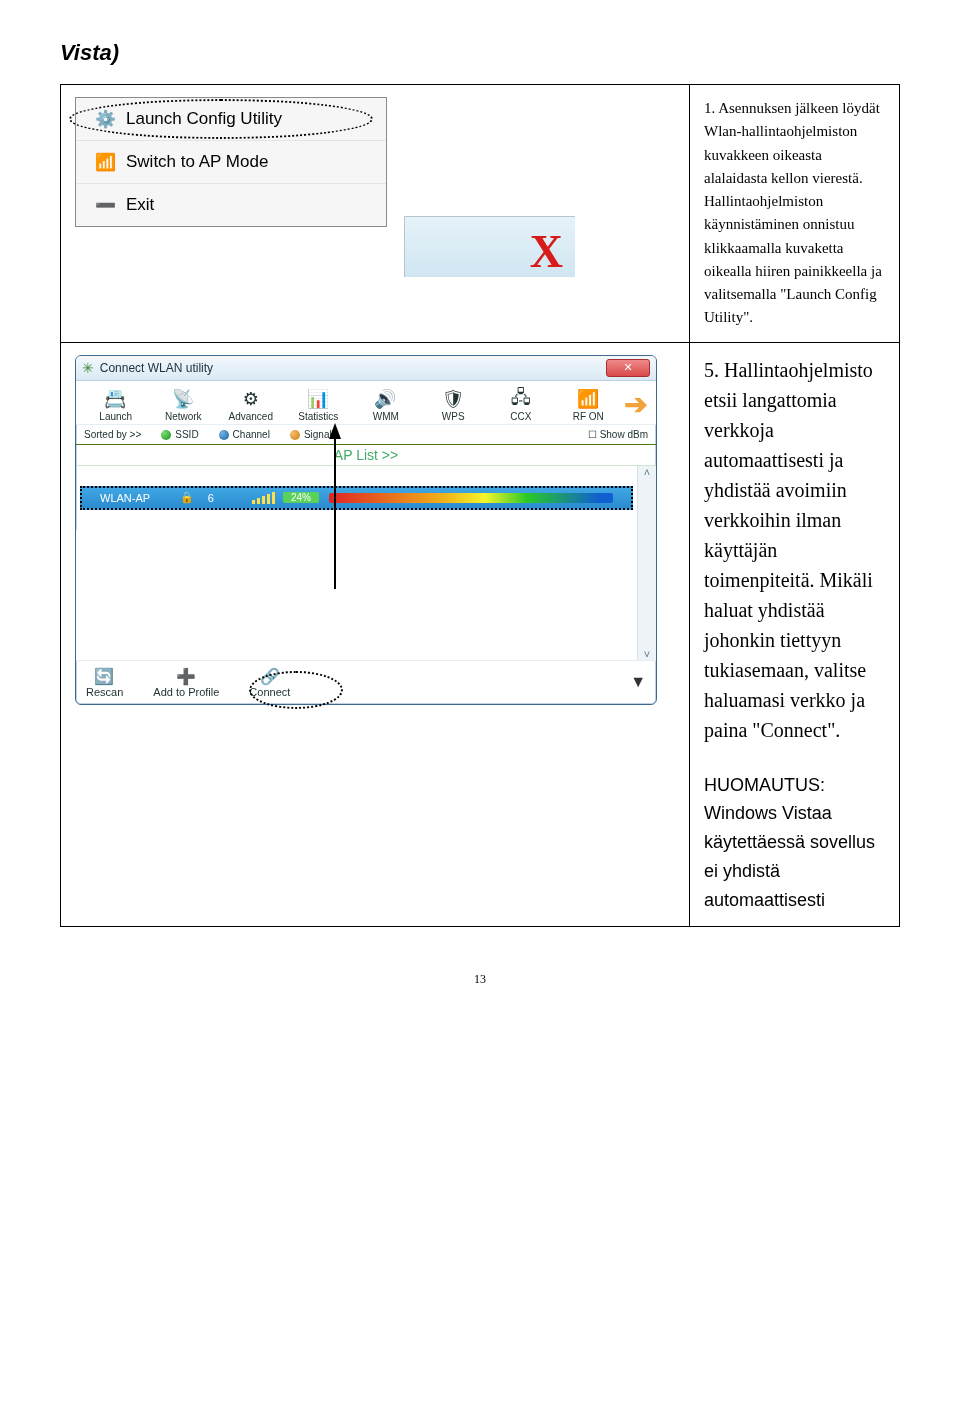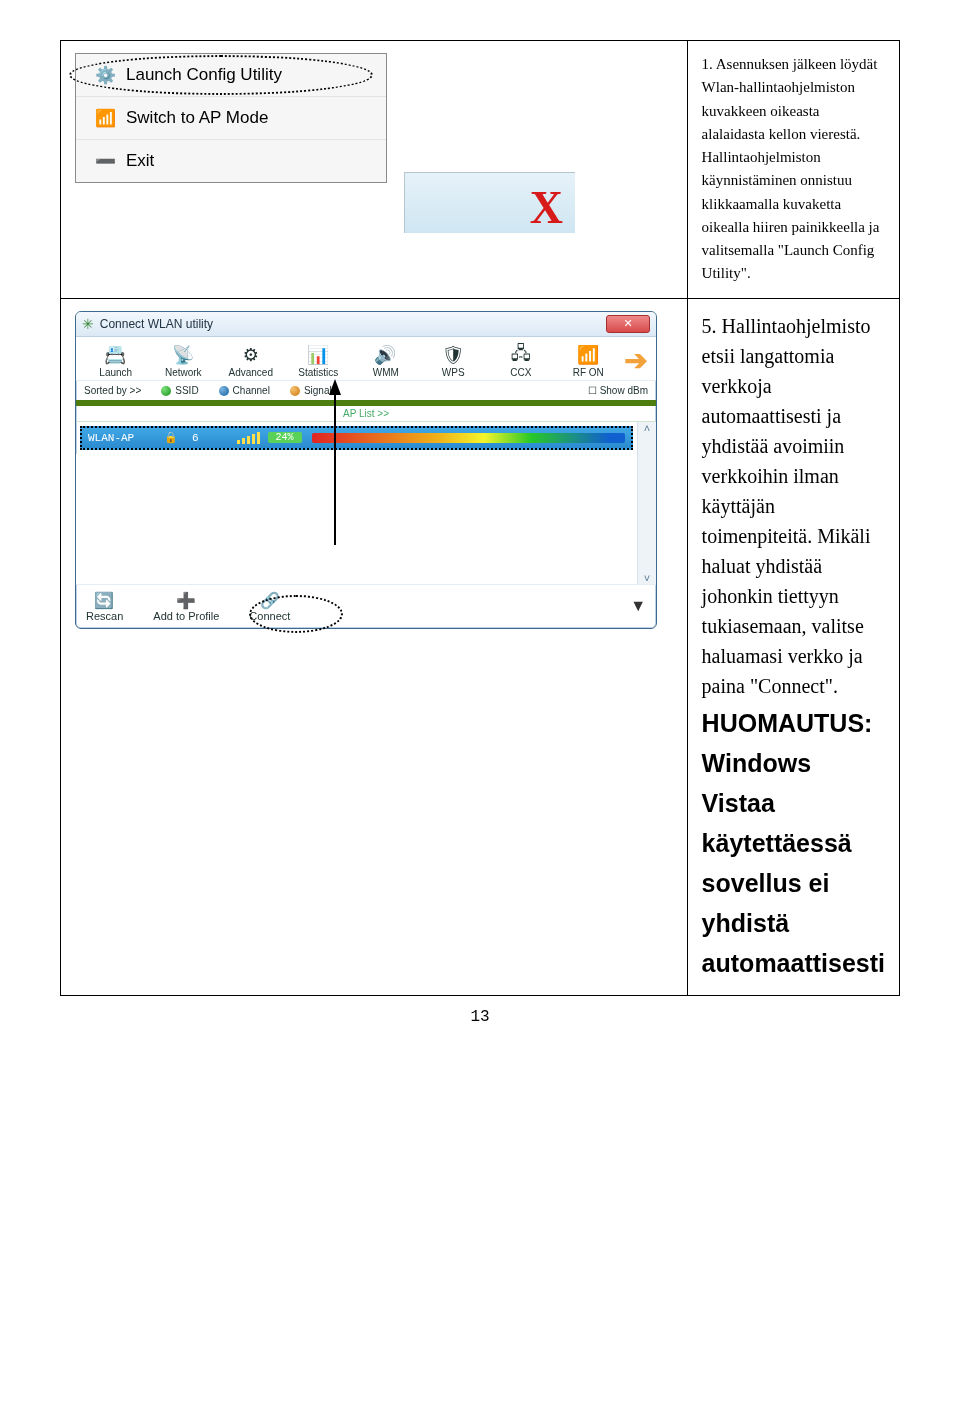--- a/index.html
+++ b/index.html
@@ -46,30 +46,30 @@
   }
   .col-left-img2 {
     width: 600px;
   }
   .col-right-2 {
     font-size: 20px;
     line-height: 1.5;
   }
   .note {
     font-family: Arial, sans-serif;
-    font-weight: bold;
-    font-size: 25px;
+    font-weight: normal;
+    font-size: 18px;
     line-height: 1.6;
-    margin-top: 2px;
+    margin-top: 26px;
   }
   .pagenum {
     text-align: center;
-    font-size: 16px;
-    margin-top: 12px;
-    font-family: Liberation Mono, monospace;
+    font-size: 12px;
+    margin-top: 45px;
+    font-family: Liberation Serif, serif;
   }
 
   
   .ctxmenu-wrap {
     position: relative;
     width: 500px;
     height: 180px;
     background: #fff;
   }
   .ctxmenu {
@@ -168,39 +168,38 @@
     width: 30px; height: 24px;
     display:flex; justify-content:center; align-items:center;
     font-size: 18px;
   }
   .tb-arrow { color:#f2a23a; font-size:28px; font-weight:bold; }
   .wlan-sortbar {
     display:flex; align-items:center;
     font-size: 10px; color:#233;
     padding: 4px 8px;
     gap: 20px;
-    border-bottom: 6px solid #4d7c0f;
+    border-bottom: 1px solid #4d7c0f;
   }
   .dot { width:10px;height:10px;border-radius:50%;display:inline-block;vertical-align:middle;margin-right:4px;}
   .dot.green{background:radial-gradient(circle at 30% 30%, #7be07b, #159015);}
   .dot.blue{background:radial-gradient(circle at 30% 30%, #7bb5e0, #1560a0);}
   .dot.orange{background:radial-gradient(circle at 30% 30%, #f3c06b, #d07a10);}
-  .wlan-aplist-label { text-align:center; font-size:10px; color:#4a6; border-bottom:1px solid #cfe3d1; padding:2px 0;}
+  .wlan-aplist-label { text-align:center; font-size:14px; color:#4a6; border-bottom:1px solid #cfe3d1; padding:2px 0;}
   .wlan-body { position:relative; display:flex; }
   .wlan-rows { flex:1; }
   .wlan-row {
     display:flex; align-items:center;
     height: 20px;
     background: linear-gradient(#3fa7e4,#2b8bcf);
     color:#fff;
     font-size:11px;
-    padding: 0 6px;
+    padding: 0 18px;
     border: 2px dotted #000;
-    margin: 4px 4px;
-    font-family: Liberation Mono, monospace;
+    margin: 20px 4px;
   }
   .wlan-row .seg { margin-right: 30px; }
   .sigbar {
     display:inline-flex; align-items:flex-end; gap:2px; margin: 0 8px;
   }
   .sigbar span { width:3px; background:#ffe04a;}
   .sigbar span:nth-child(1){height:4px} .sigbar span:nth-child(2){height:6px}
   .sigbar span:nth-child(3){height:8px} .sigbar span:nth-child(4){height:10px}
   .sigbar span:nth-child(5){height:12px}
   .pctbox {
@@ -243,20 +242,21 @@
     left: 230px; top: 54px;
     width: 60px; height: 196px;
     pointer-events:none;
   }
 </style>
 </head>
 <body>
 
 <div class="page">
 
+  <div class="subtitle-line">Vista)</div>
 
   <table class="outer">
 
     <tbody>
         <tr>
       <td class="col-left-img1">
         <div class="ctxmenu-wrap">
           <div class="dash-ellipse-h ell-launch"></div>
           <div class="ctxmenu">
             <div class="row">

